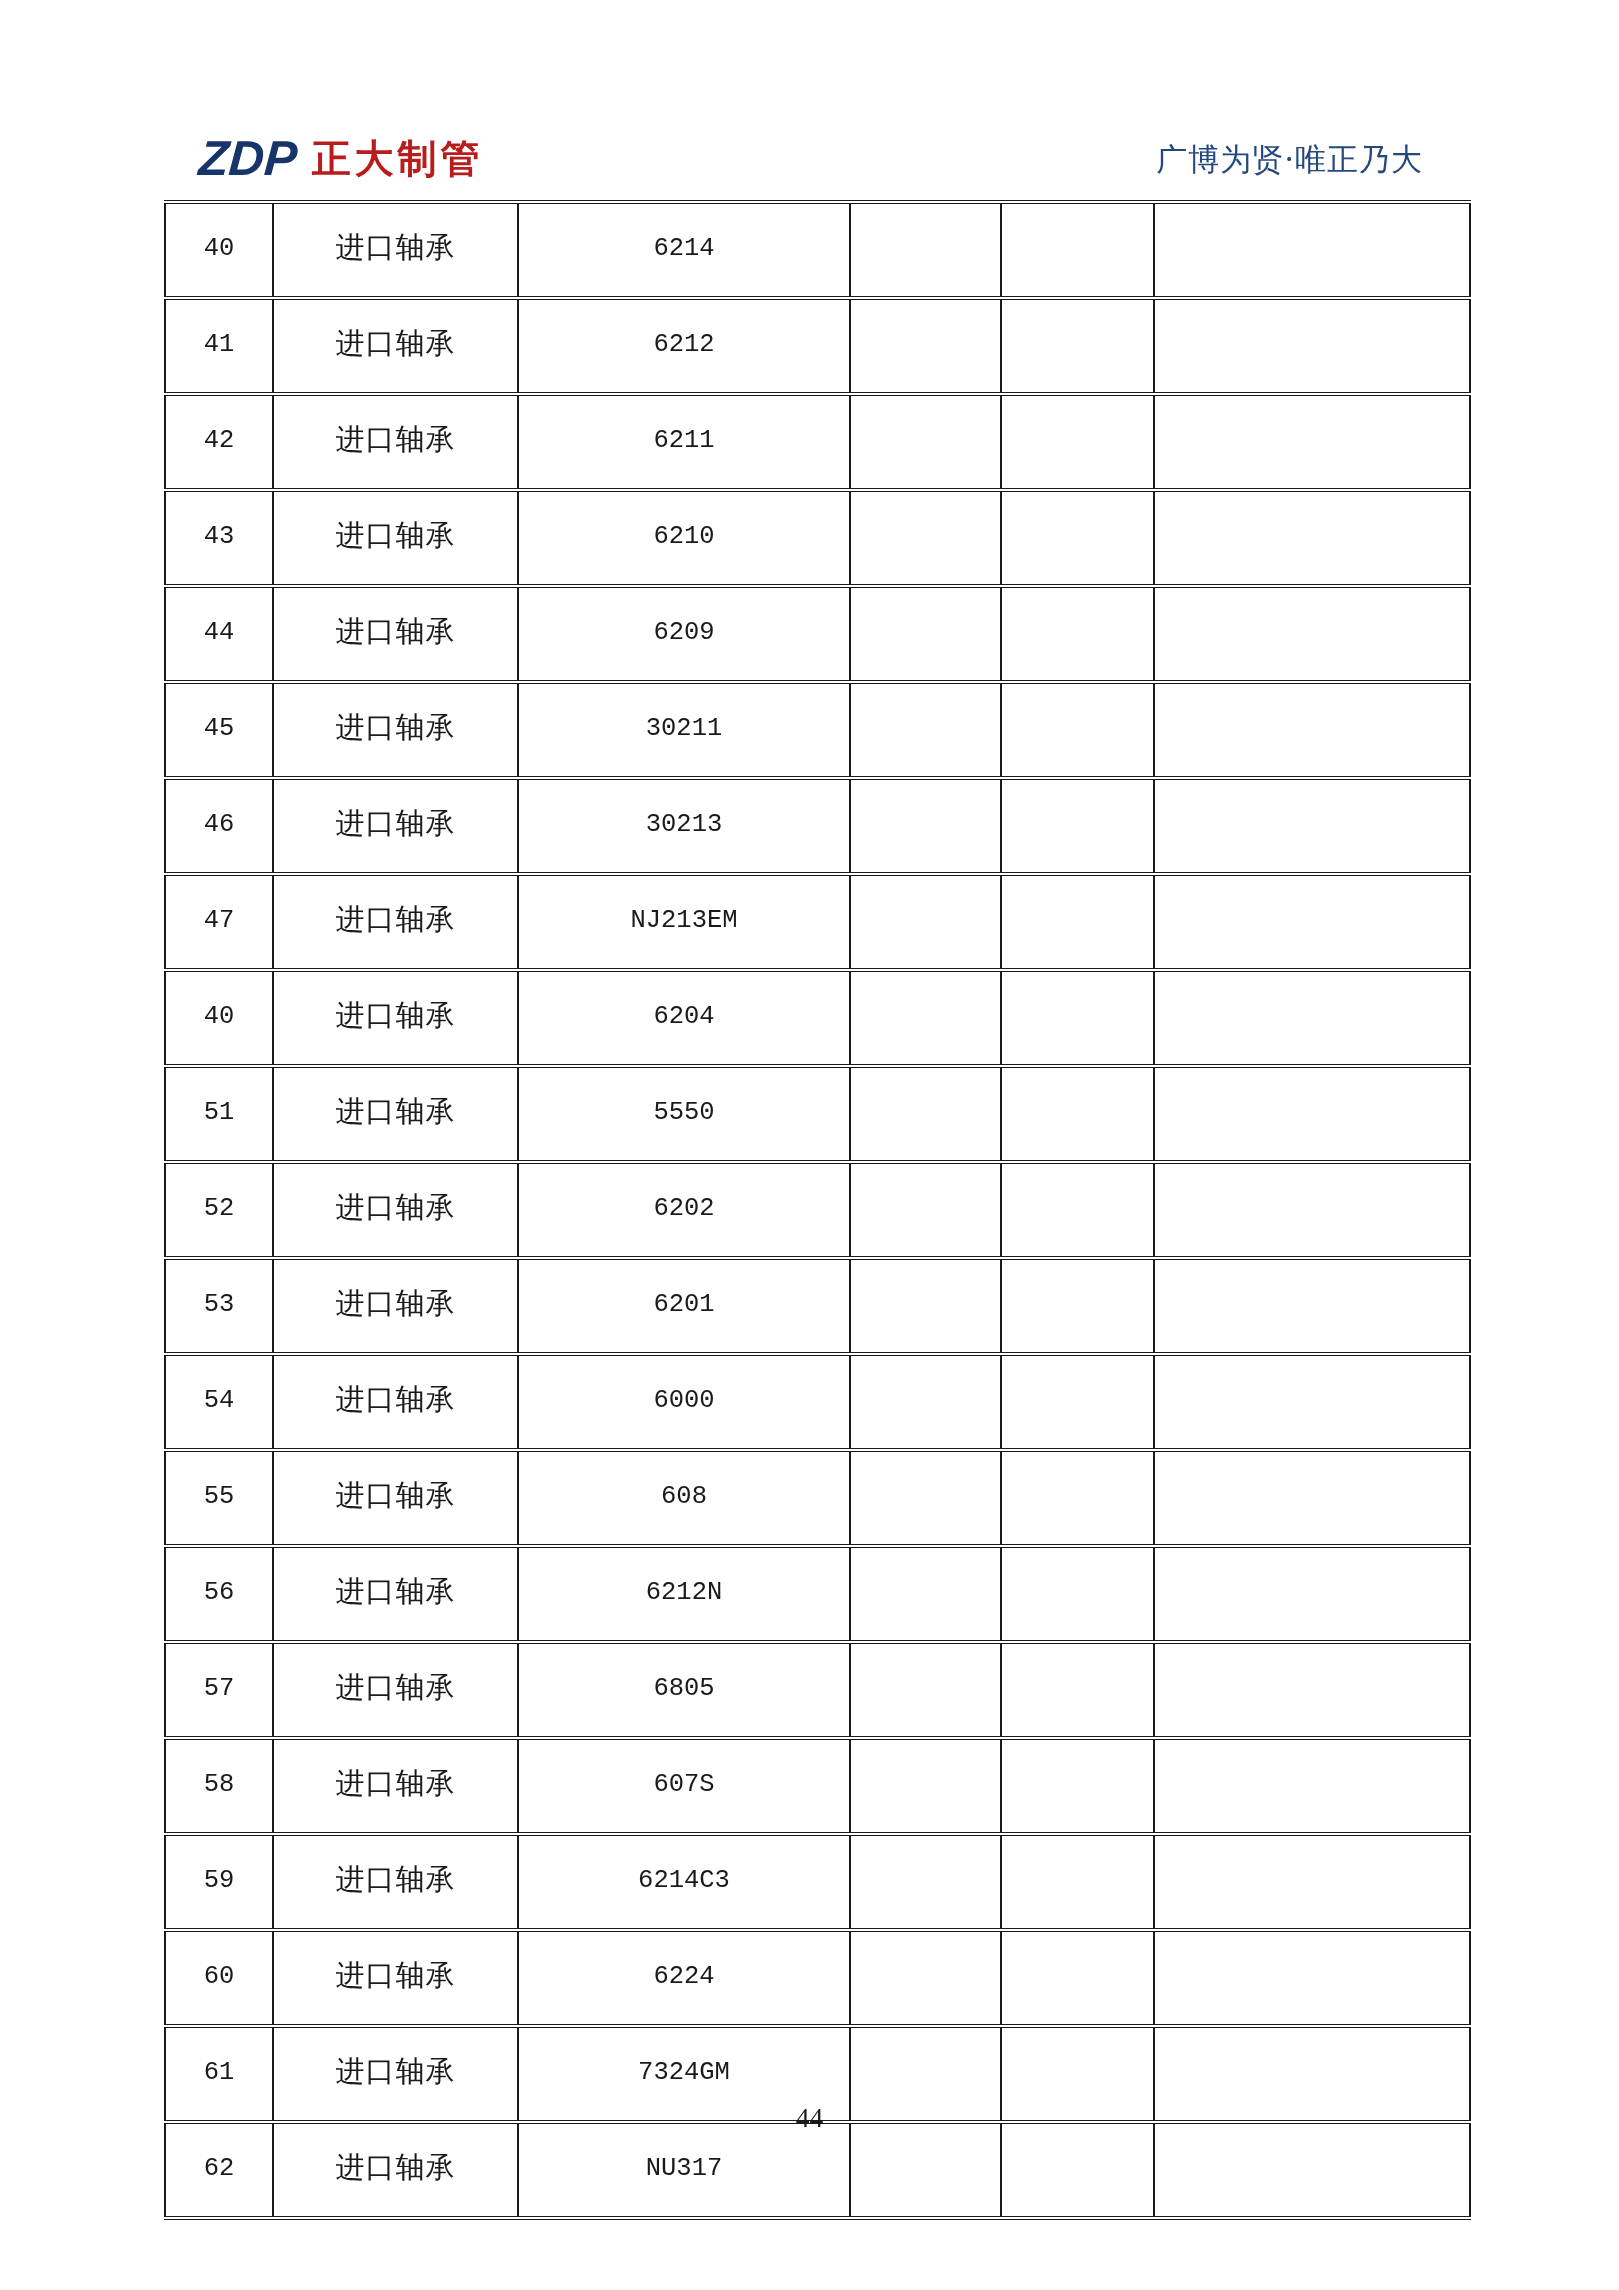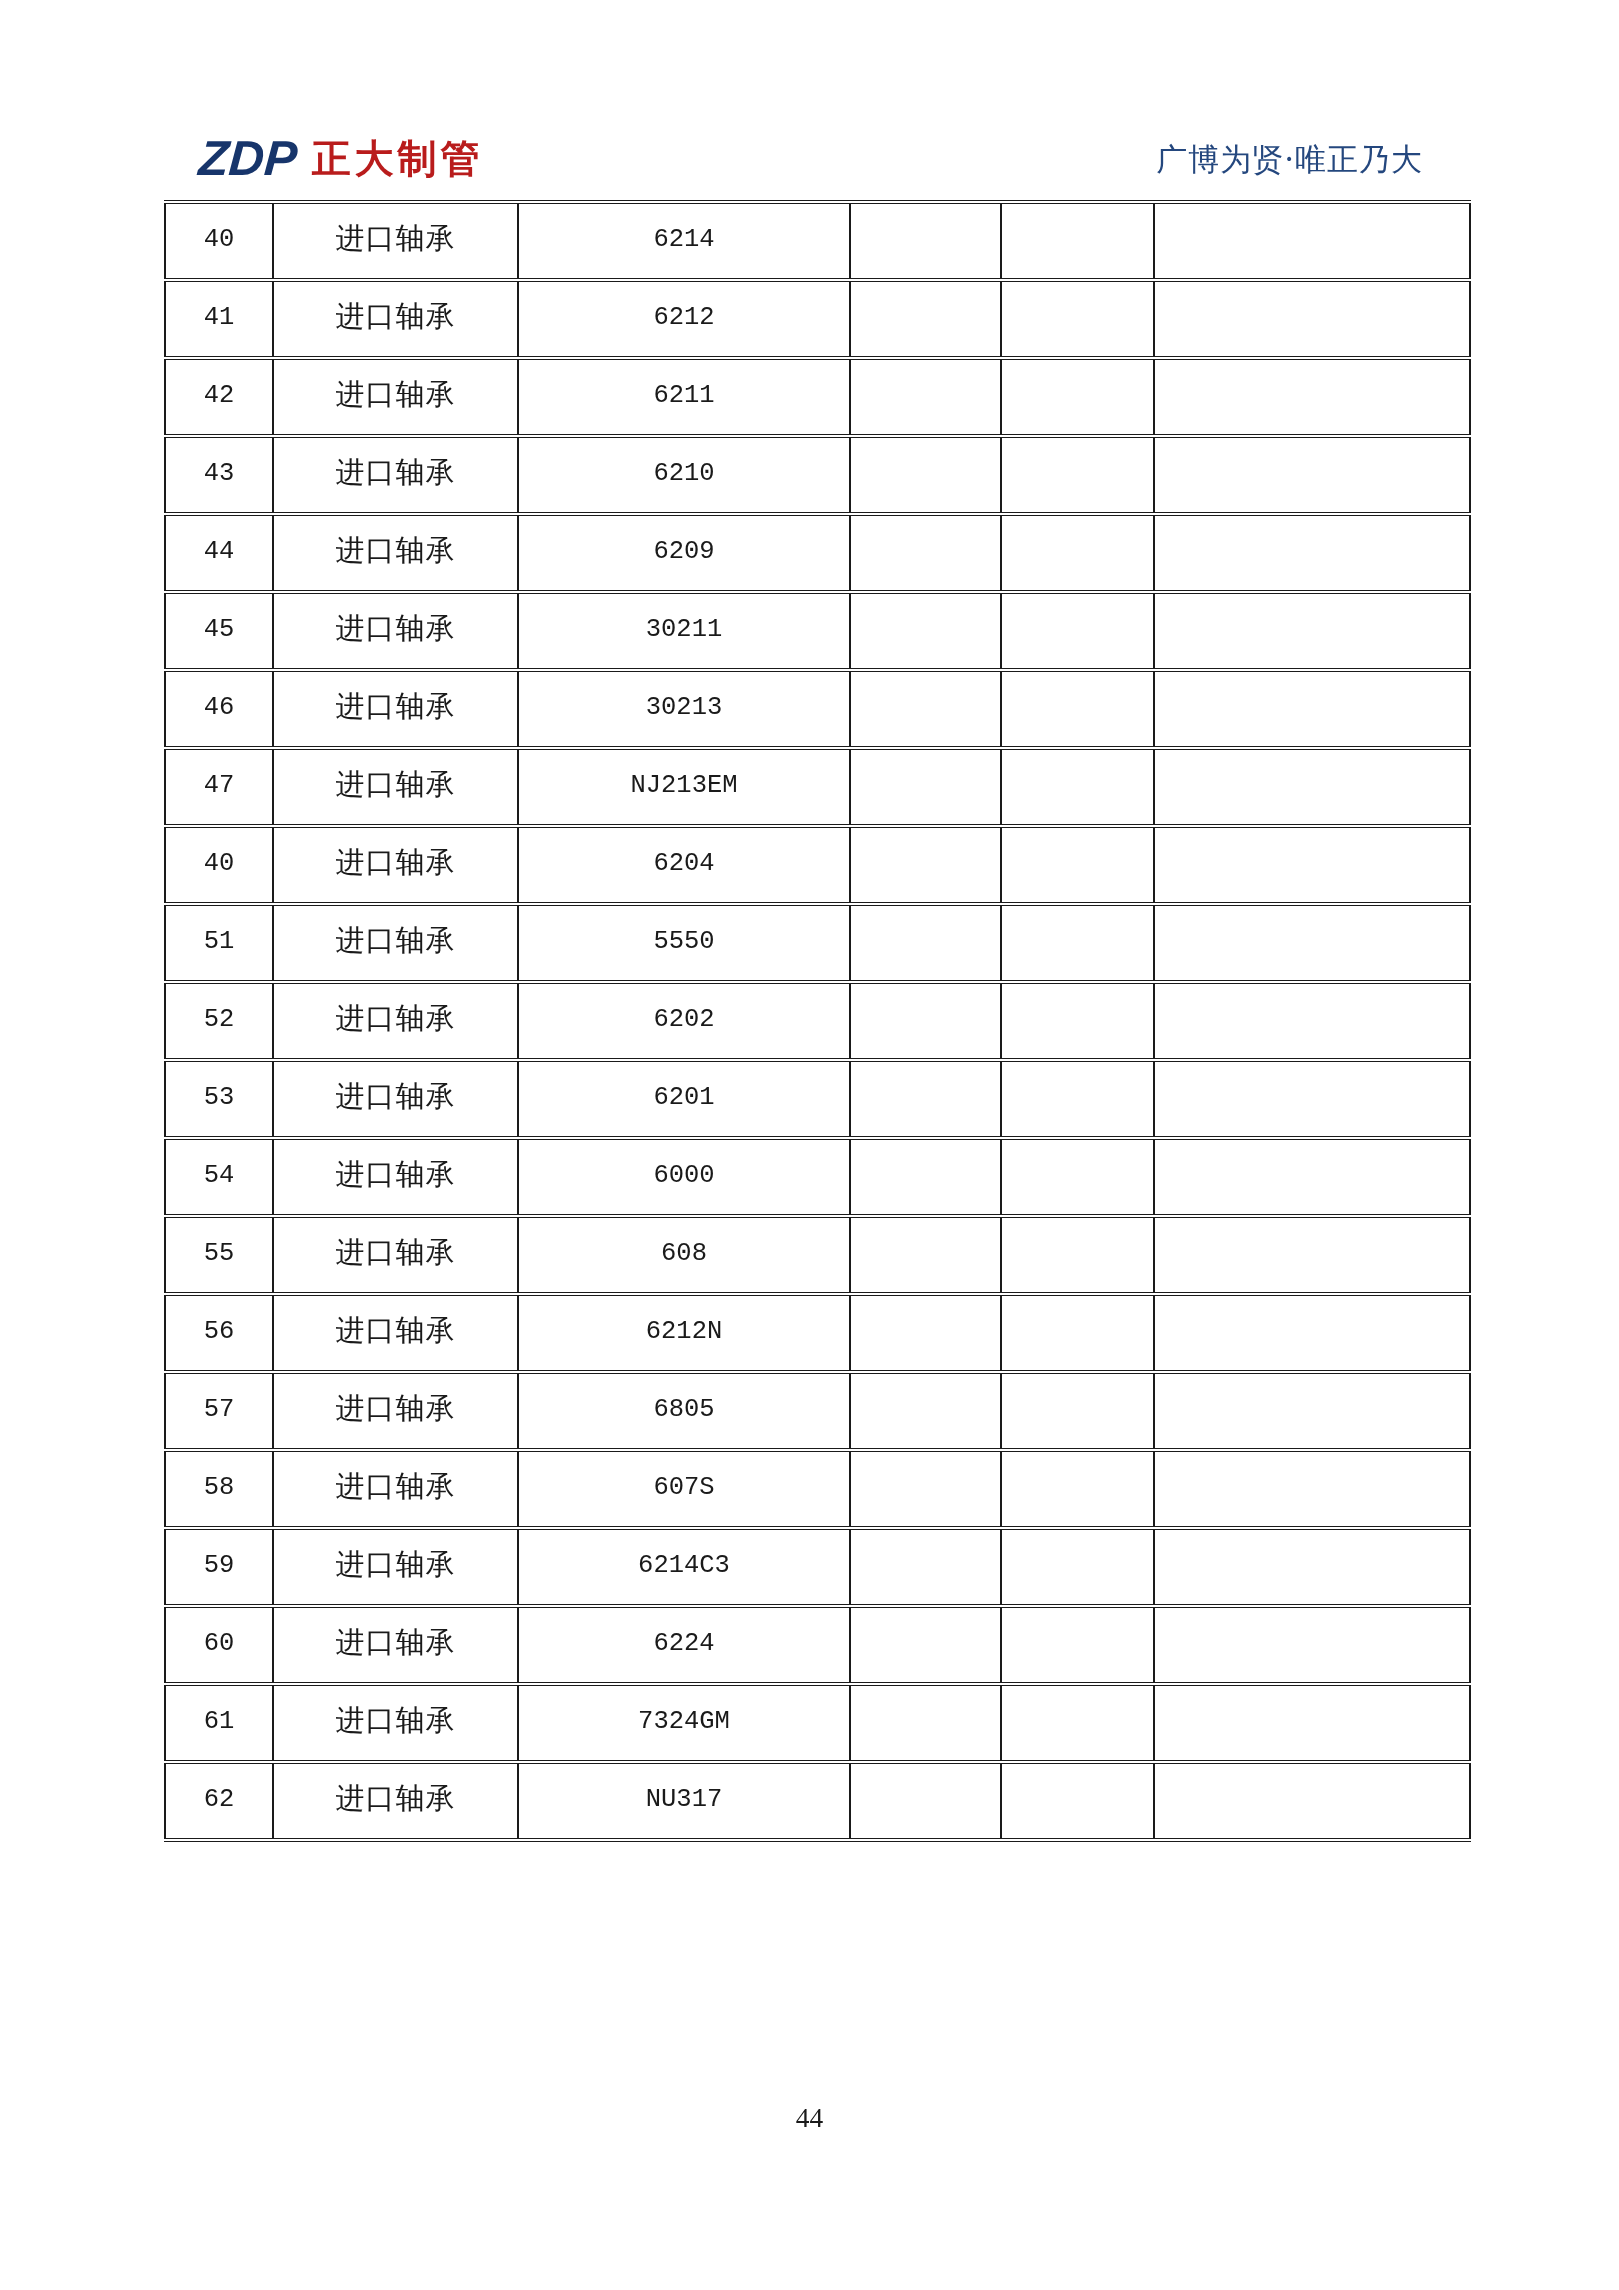--- a/index.html
+++ b/index.html
@@ -58,21 +58,21 @@
   
   table.parts {
     position: absolute;
     left: 164px;
     top: 200px;
     width: 1305px;
     border-collapse: collapse;
     table-layout: fixed;
   }
   table.parts tr {
-    height: 78px;
+    height: 96px;
     border-top: 4.9px double #1a1a1a;
     border-bottom: 4.9px double #1a1a1a;
   }
   table.parts td {
     border-left: 2px solid #1a1a1a;
     border-right: 2px solid #1a1a1a;
     text-align: center;
     vertical-align: middle;
     padding: 0 0 3.9px 0;
     color: #1a1a1a;

